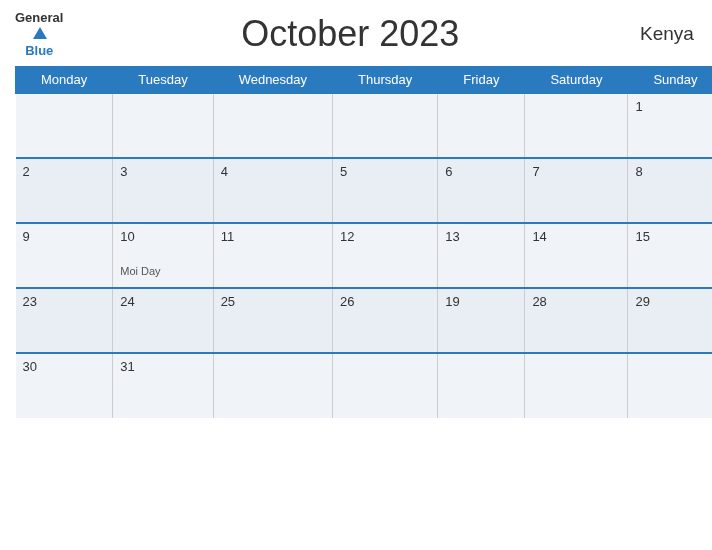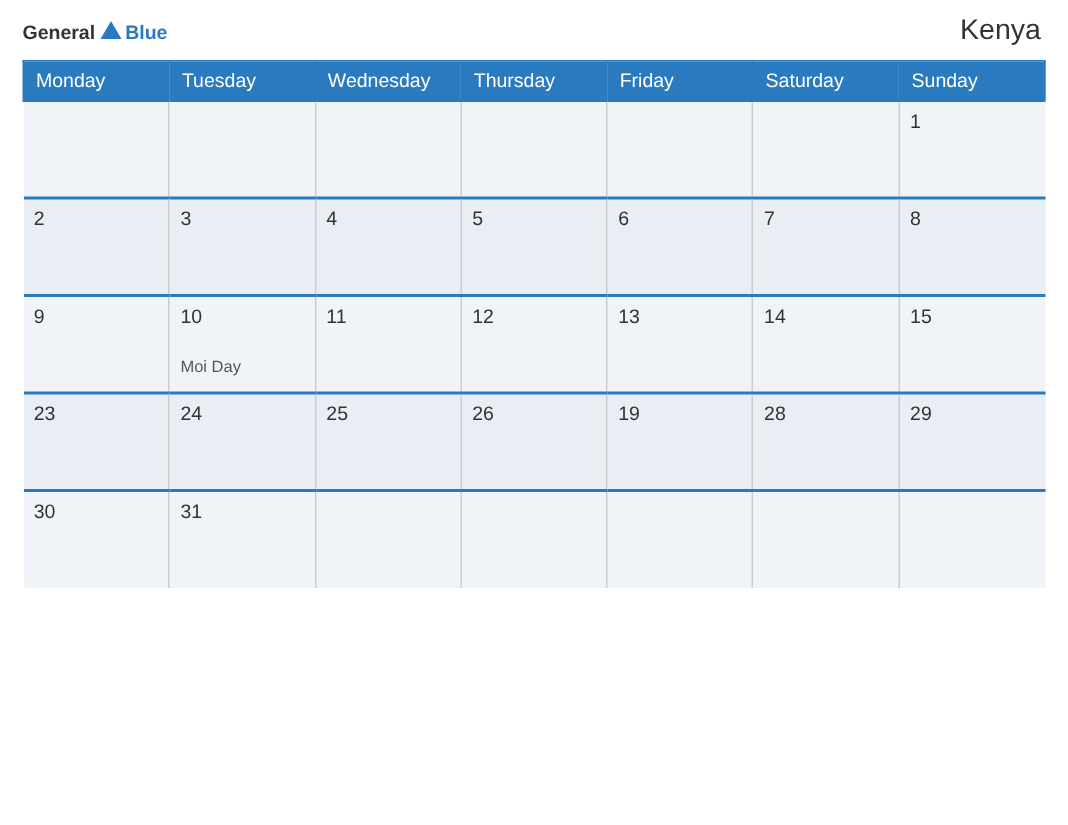--- a/index.html
+++ b/index.html
@@ -20,20 +20,21 @@
     .header {
       display: flex;
       align-items: center;
       justify-content: space-between;
       margin-bottom: 8px;
     }
     .logo {
       display: flex;
       align-items: center;
       gap: 2px;
+      flex-direction: column;
     }
     .logo-text-general {
       font-size: 13px;
       font-weight: bold;
       color: #333;
     }
     .logo-text-blue {
       font-size: 13px;
       font-weight: bold;
       color: #2a7abf;
@@ -64,21 +65,21 @@
     
     .calendar {
       width: 100%;
       border-collapse: collapse;
     }
     .calendar thead th {
       background: #2a7abf;
       color: #fff;
       font-size: 13px;
       font-weight: normal;
-      padding: 5px 8px;
+      padding: 5px 25px;
       text-align: left;
       border: 1px solid #2a7abf;
     }
     .calendar tbody tr {
       background: #f0f4f8;
     }
     .calendar tbody tr:nth-child(even) {
       background: #e8eef4;
     }
     .calendar tbody td {
@@ -110,20 +111,21 @@
 <body>
 
 <div class="page">
 
   <div class="header">
     <div class="logo">
       <span class="logo-text-general">General</span>
       <div class="logo-triangle"></div>
       <span class="logo-text-blue">Blue</span>
     </div>
+    <div class="title">October 2023</div>
     <div class="country">Kenya</div>
   </div>
 
   <table class="calendar">
     <thead>
       <tr>
         <th>Monday</th>
         <th>Tuesday</th>
         <th>Wednesday</th>
         <th>Thursday</th>

